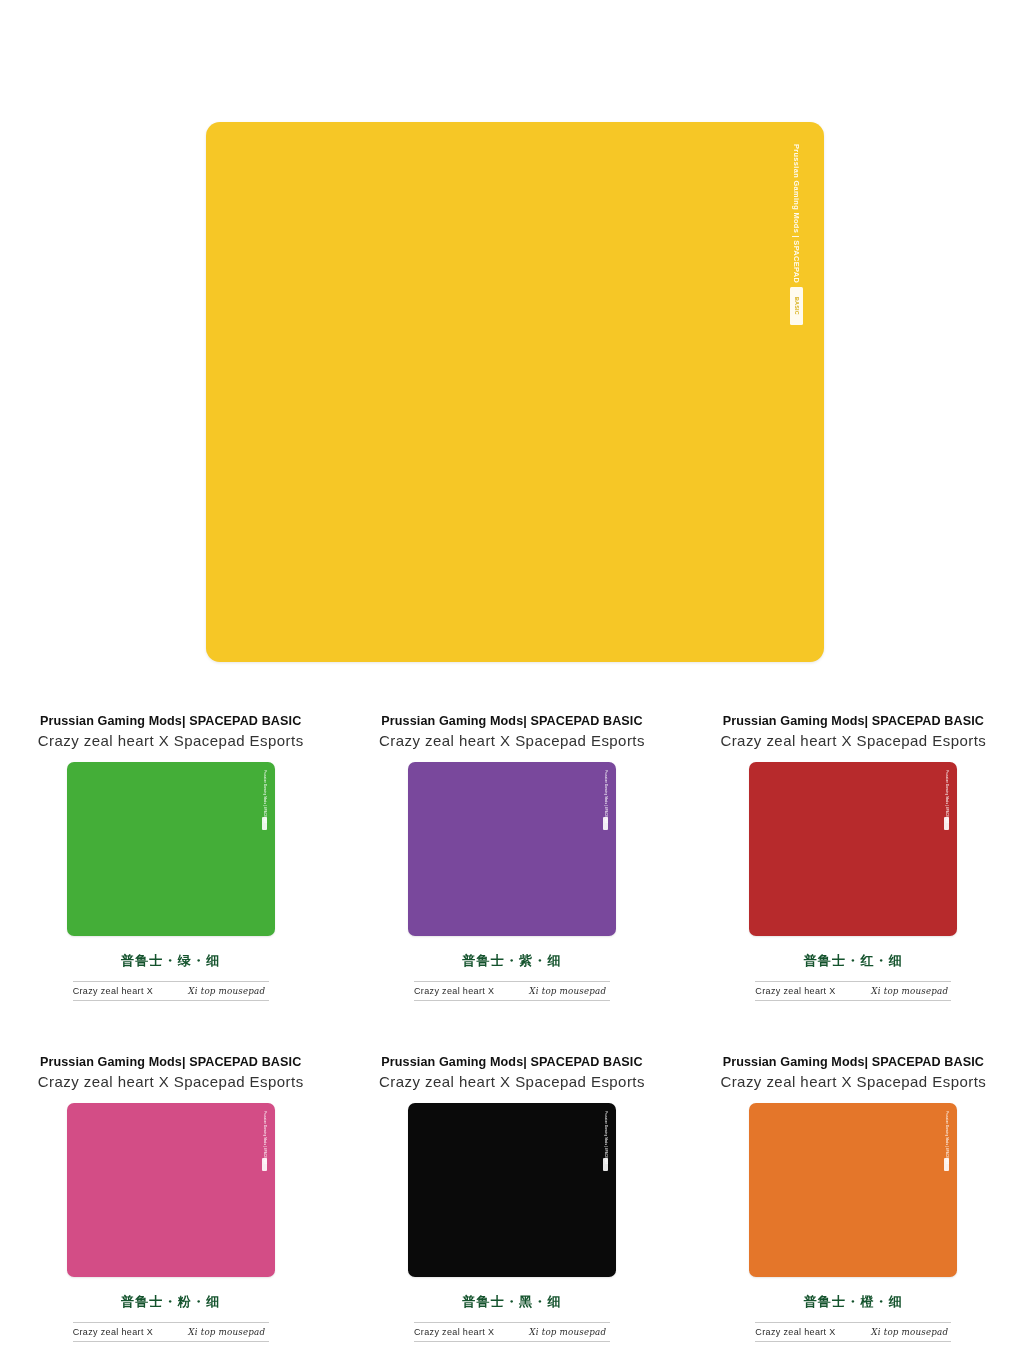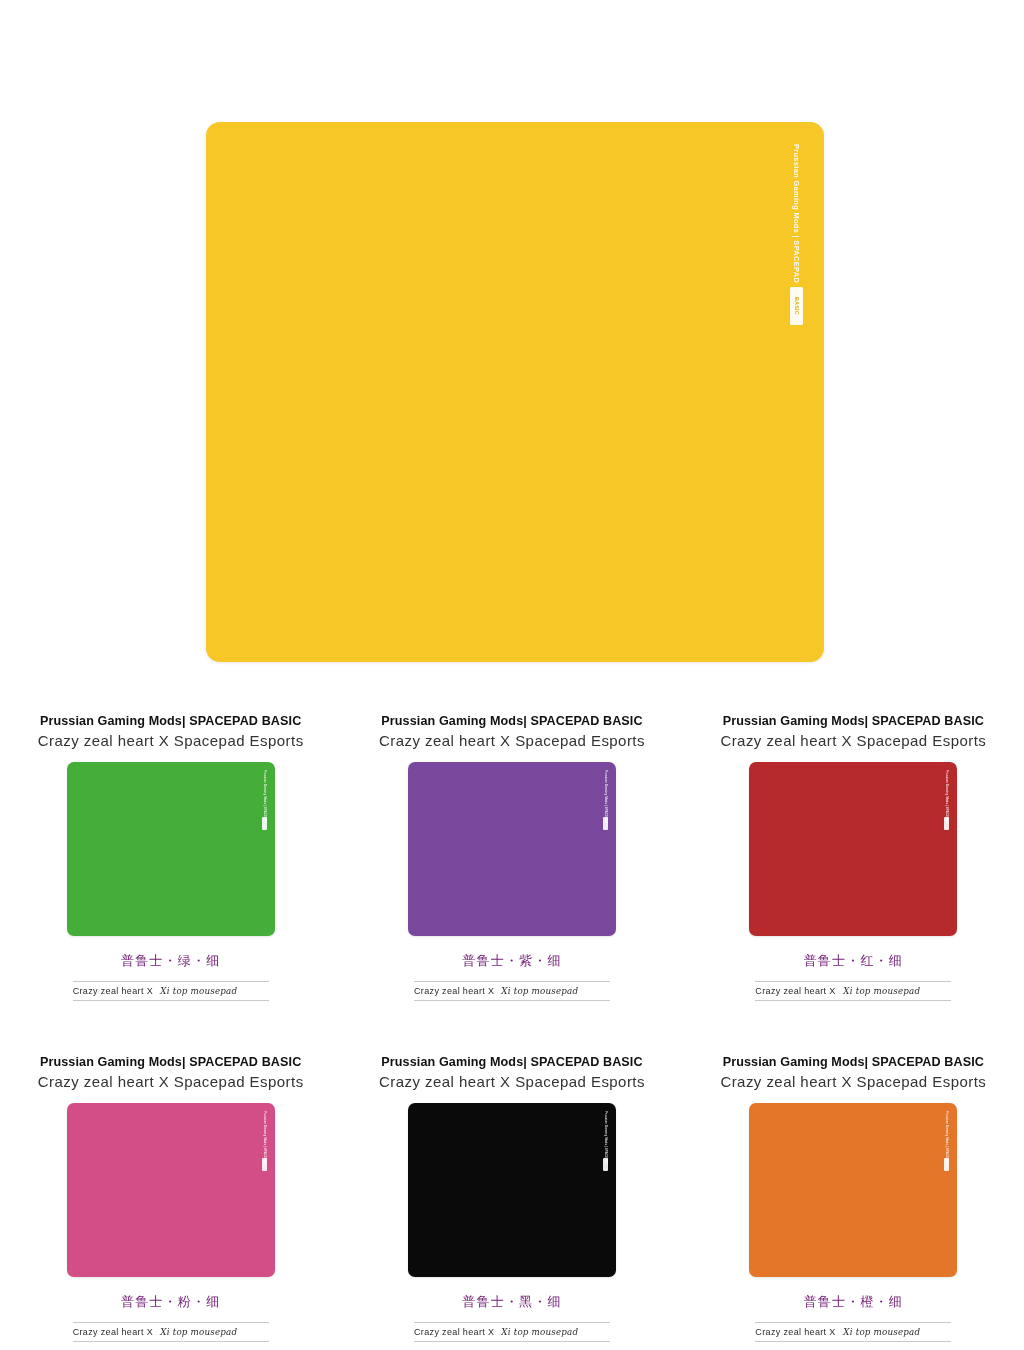--- a/index.html
+++ b/index.html
@@ -142,35 +142,35 @@
     top: 55px;
     width: 5px;
     height: 13px;
     background: rgba(255,255,255,0.9);
     border-radius: 1px;
   }
 
   .card-cn {
     margin-top: 16px;
     font-size: 13px;
-    font-weight: 400;
-    color: #701a75;
+    font-weight: 700;
+    color: #14532d;
     letter-spacing: 1.2px;
     white-space: nowrap;
   }
 
   .card-script-wrap {
     margin-top: 11px;
     width: 196px;
     border-top: 1px solid #c9c9c9;
     border-bottom: 1px solid #c9c9c9;
     padding: 3px 0 4px 0;
     display: flex;
     align-items: baseline;
-    justify-content: flex-start;
+    justify-content: space-between;
     gap: 4px;
   }
 
   .card-script-a {
     font-size: 9px;
     color: #2b2b2b;
     letter-spacing: 0.35px;
     white-space: nowrap;
   }
 

